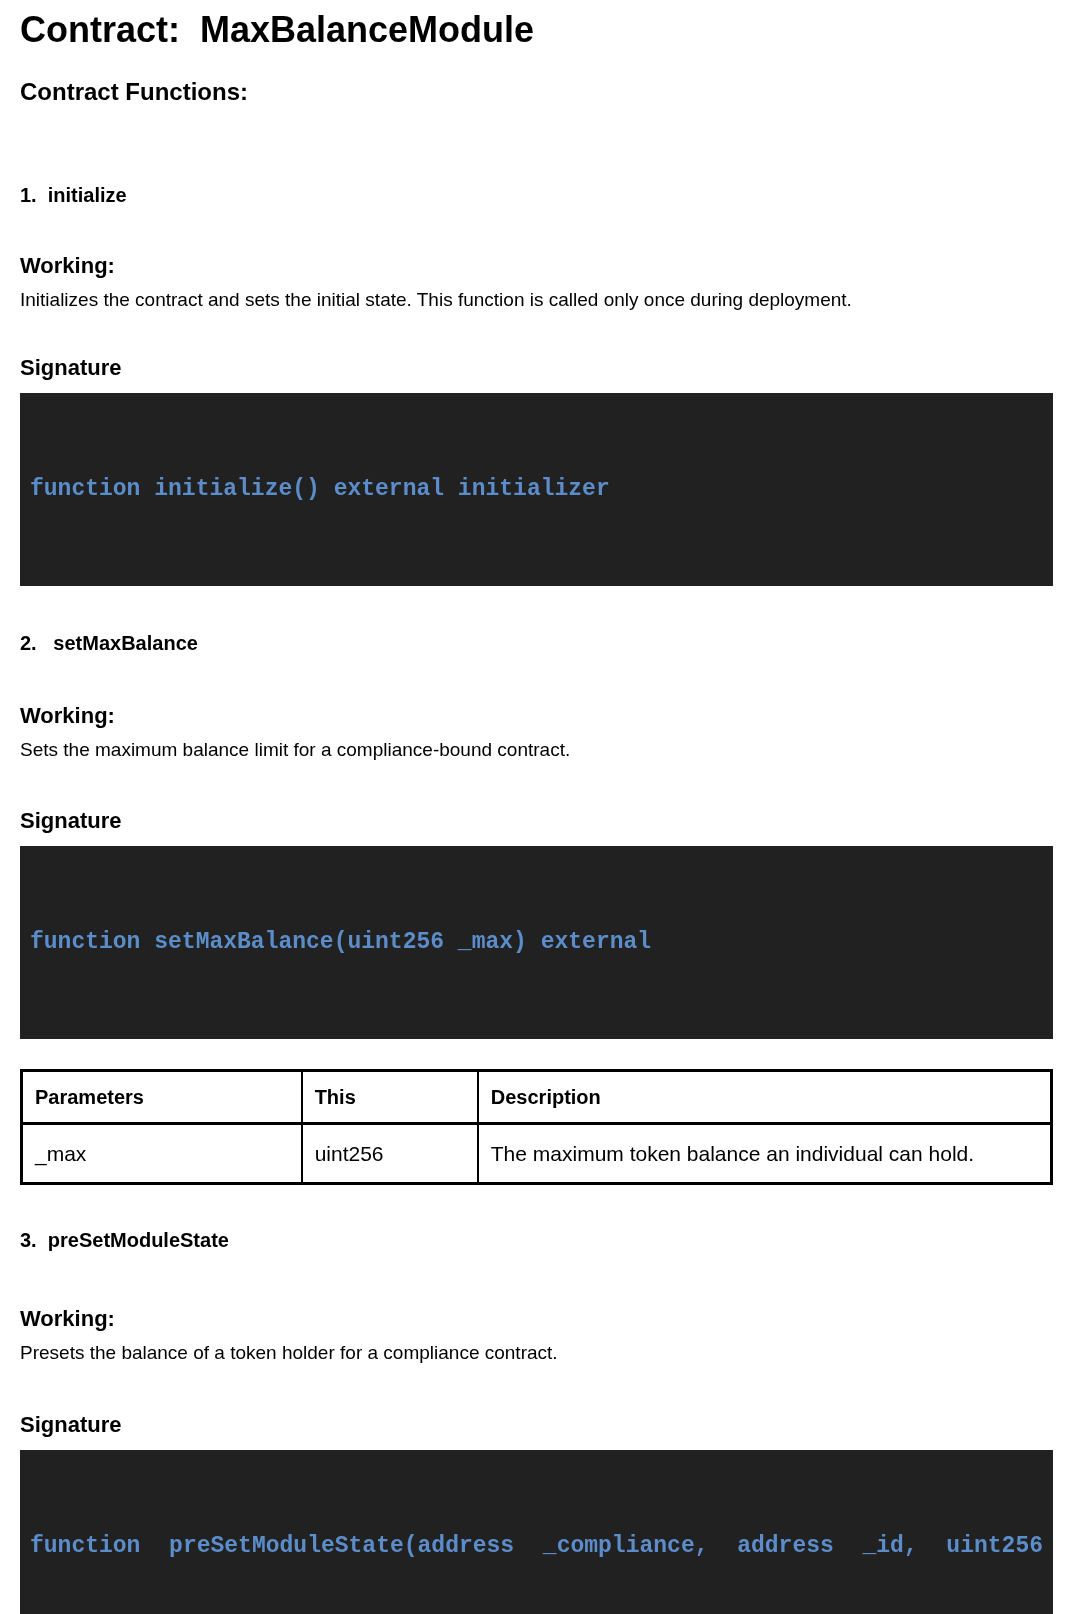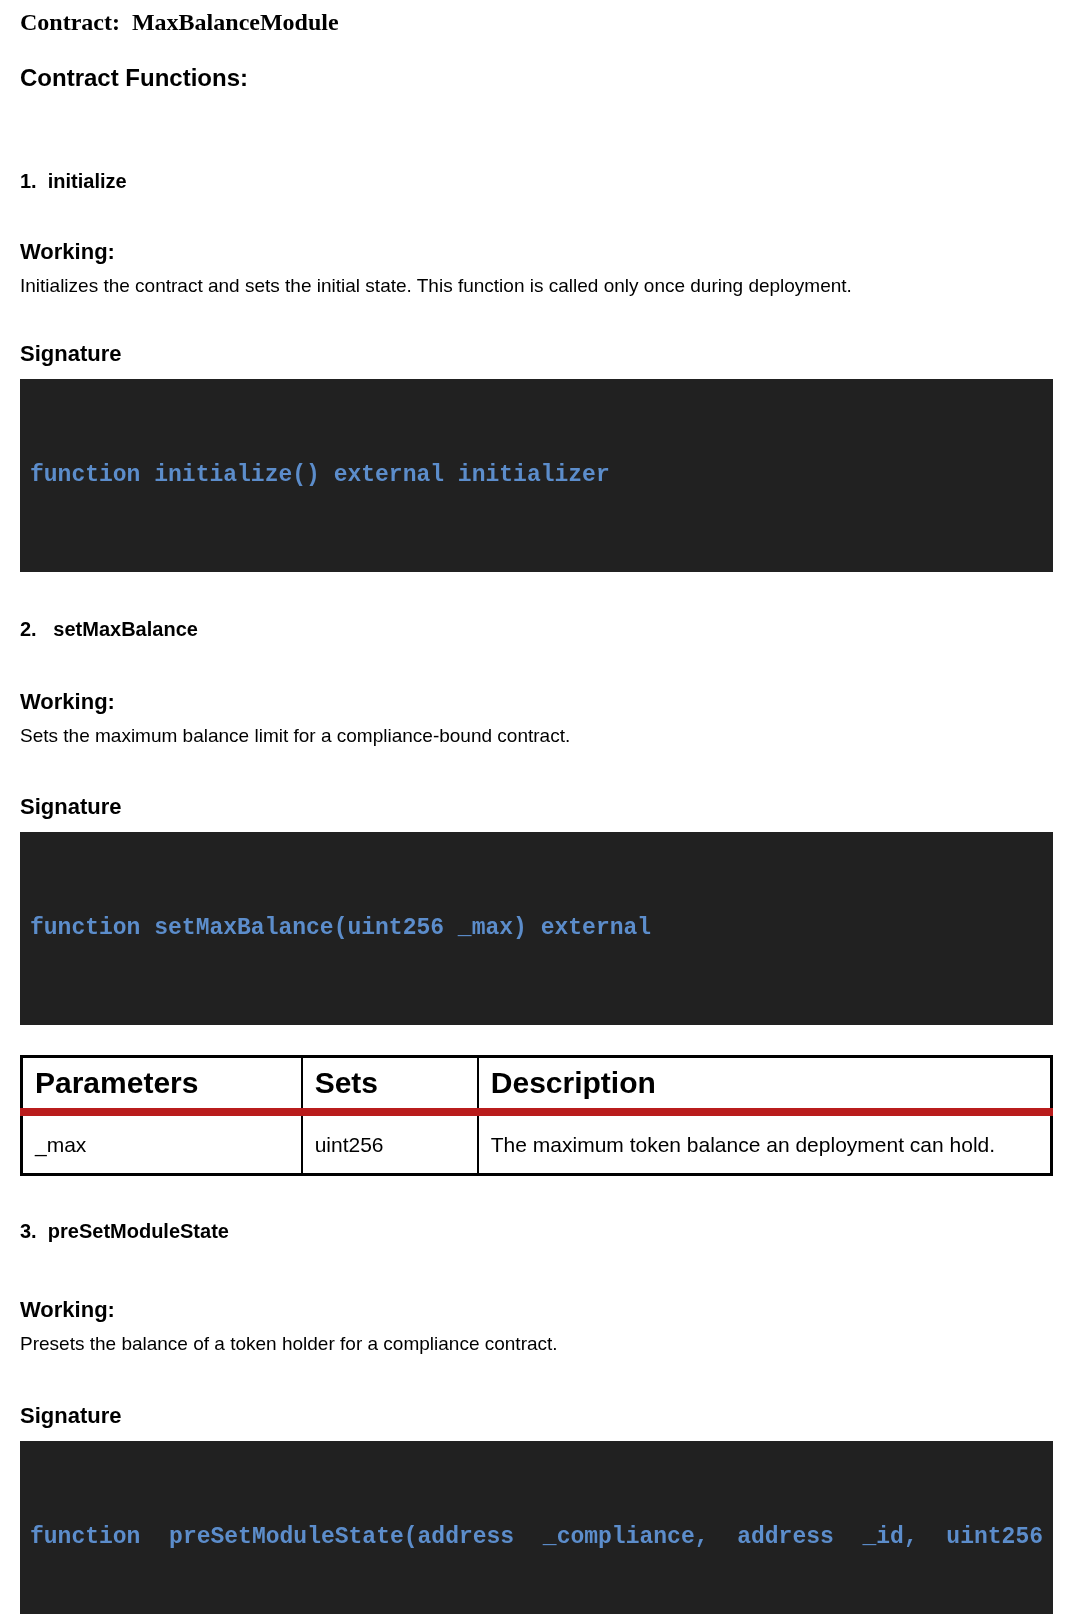--- a/index.html
+++ b/index.html
@@ -15,24 +15,23 @@
     color: #000000;
   }
   .doc {
     padding: 8px 19px 0 20px;
   }
   .doc * {
     margin: 0;
     white-space: pre-wrap;
   }
   .title {
-    font-size: 24px;
+    font-size: 36px;
     font-weight: bold;
     line-height: 1.2;
-    font-family: Liberation Serif, serif;
   }
   .cf-heading {
     font-size: 24px;
     font-weight: bold;
     line-height: 28px;
     margin-top: 27px;
   }
   .fn-heading {
     font-size: 20px;
     font-weight: bold;
@@ -69,24 +68,24 @@
     border: 3px solid #000;
   }
   table.params th,
   table.params td {
     border: 2px solid #000;
     text-align: left;
     padding: 12px;
     overflow: hidden;
   }
   table.params th {
-    font-size: 30px;
+    font-size: 20px;
     font-weight: bold;
     line-height: 26px;
-    border-bottom: 8px solid #b91c1c;
+    border-bottom: 2px solid #b91c1c;
     vertical-align: middle;
   }
   table.params td {
     font-size: 21px;
     font-weight: normal;
     line-height: 33px;
     border-top: 3px solid #000;
     border-bottom: 2px solid #c2410c;
     vertical-align: top;
   }
@@ -126,29 +125,29 @@
   <h4 class="label mt-39">Signature</h4>
   <div class="code">
     <div class="code-line">function setMaxBalance(uint256 _max) external</div>
   </div>
 
   <table class="params mt-30">
     <colgroup><col class="c-param"><col class="c-type"><col class="c-desc"></colgroup>
     <thead>
       <tr>
         <th>Parameters</th>
-        <th>Sets</th>
+        <th>This</th>
         <th>Description</th>
       </tr>
     </thead>
     <tbody>
       <tr>
         <td>_max</td>
         <td>uint256</td>
-        <td>The maximum token balance an deployment can hold.</td>
+        <td>The maximum token balance an individual can hold.</td>
       </tr>
     </tbody>
   </table>
 
   <h3 class="fn-heading mt-40">3.  preSetModuleState</h3>
   <h4 class="label mt-50">Working:</h4>
   <p class="para">Presets the balance of a token holder for a compliance contract.</p>
   <h4 class="label mt-40">Signature</h4>
   <div class="code">
     <div class="code-line just">function preSetModuleState(address _compliance, address _id, uint256</div>

